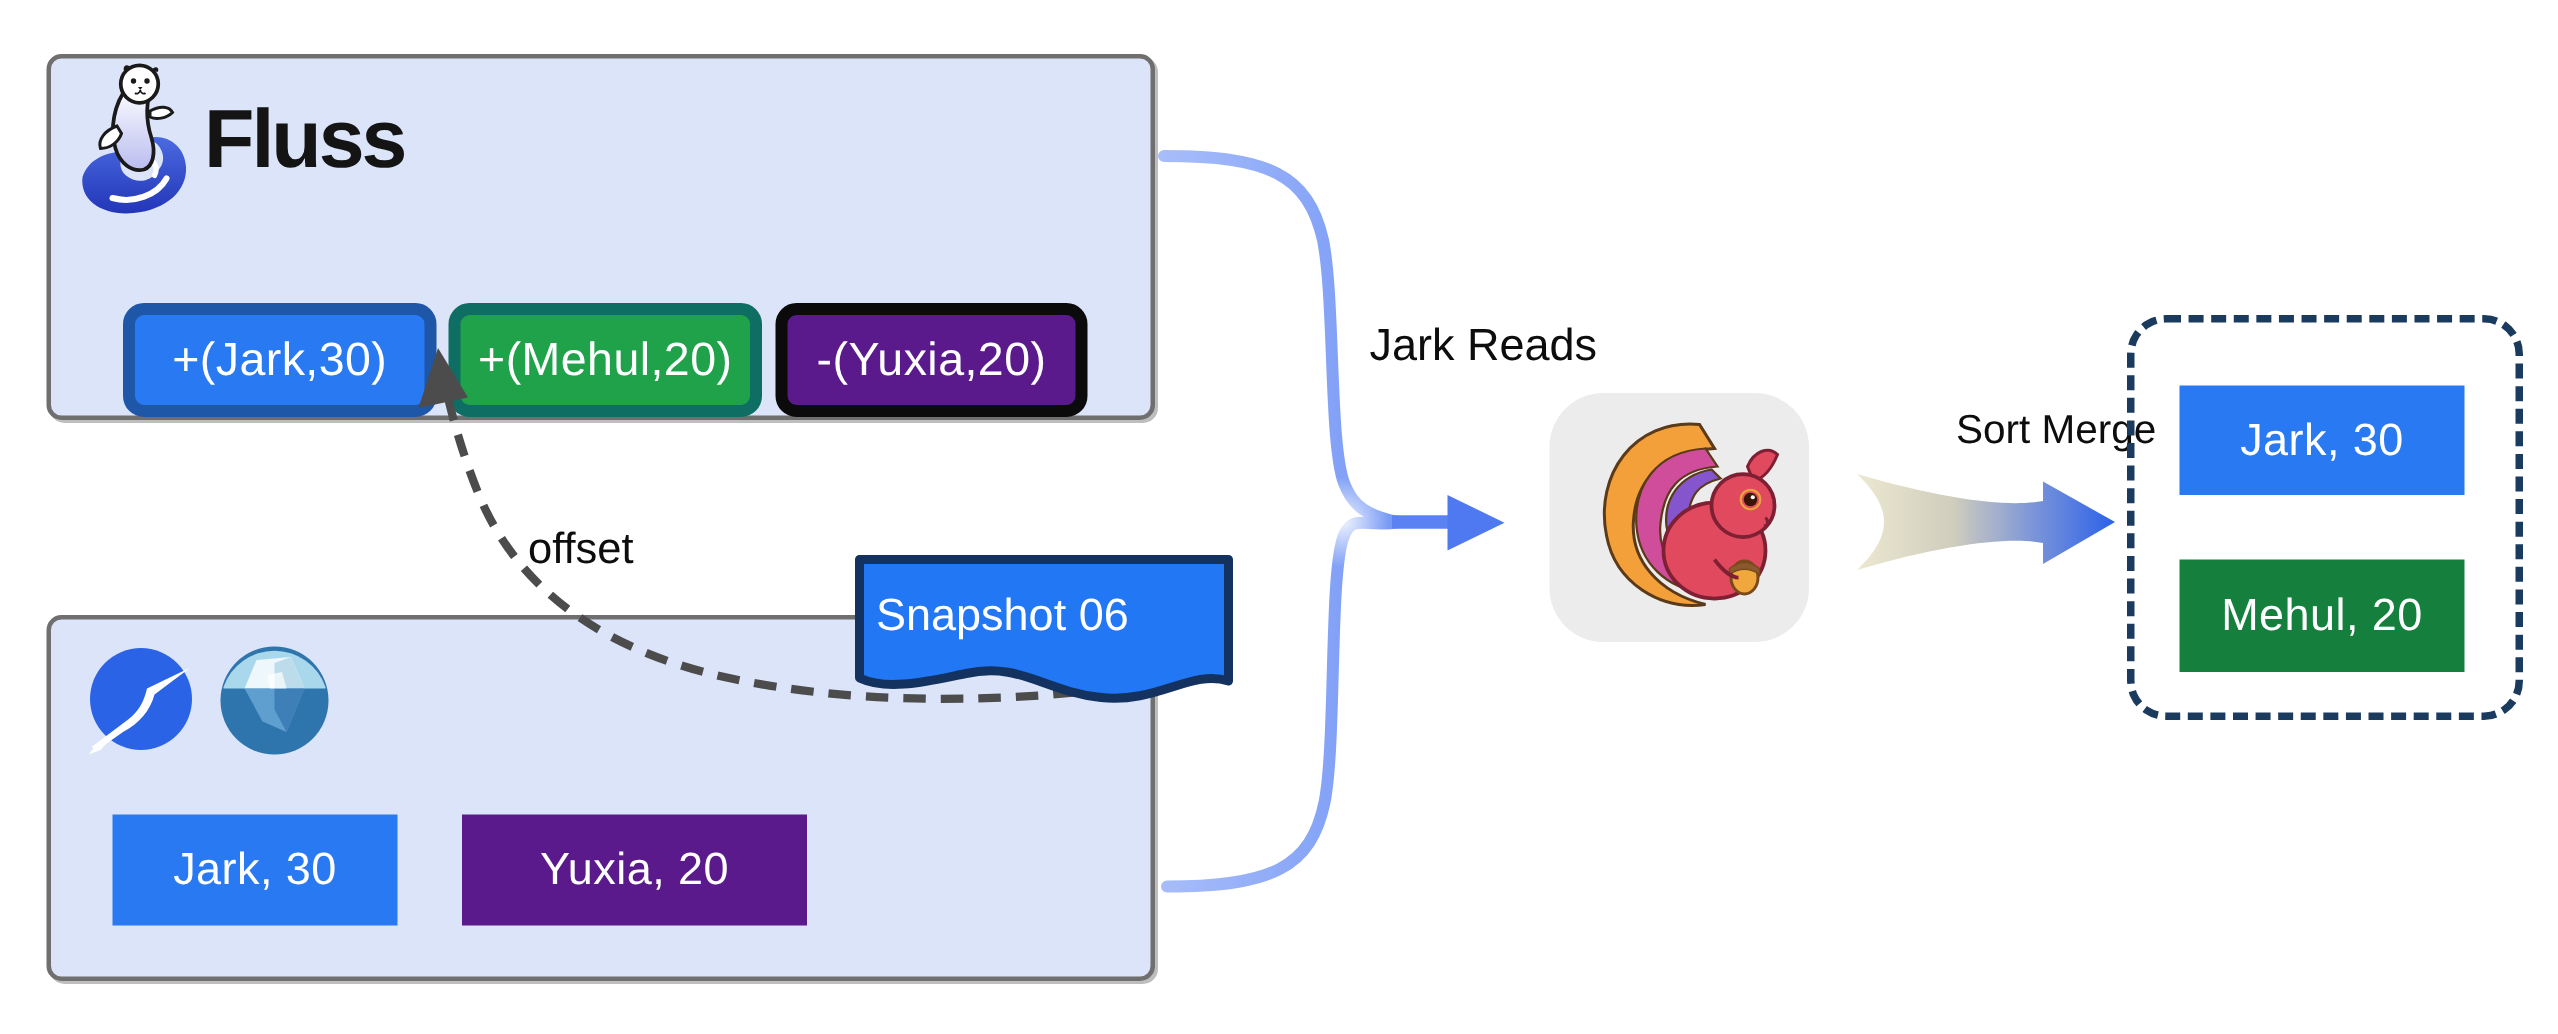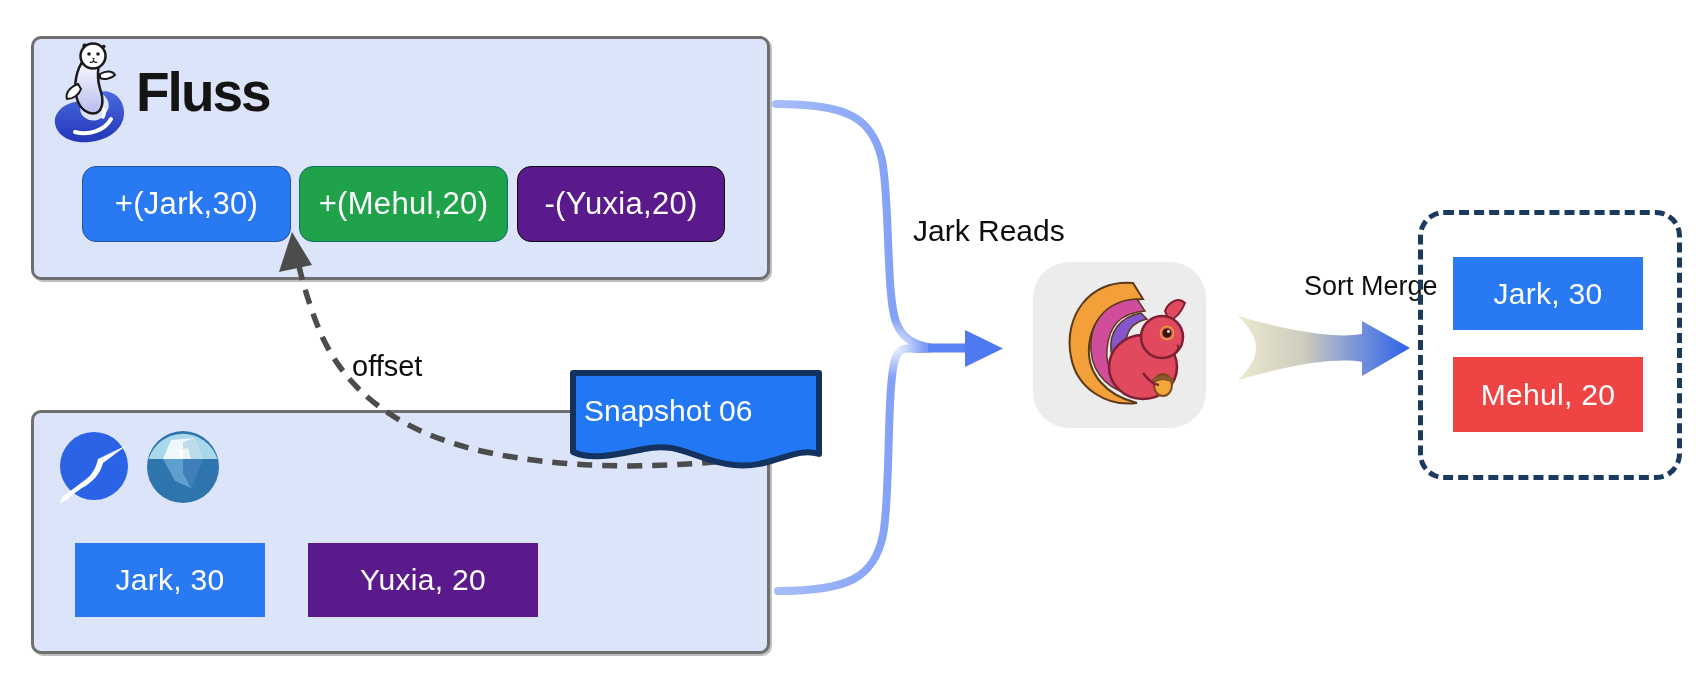--- a/index.html
+++ b/index.html
@@ -9,21 +9,21 @@
   }
   .abs{position:absolute;}
   .panel{
     position:absolute;background:#dce4f9;border:3.5px solid #6f6f6f;
     border-radius:10px;box-sizing:border-box;box-shadow:2px 2px 0 rgba(110,110,110,.45);
   }
   .rec{
     position:absolute;display:flex;align-items:center;justify-content:center;
     color:#ffffff;font-size:31px;letter-spacing:.3px;box-sizing:border-box;
   }
-  .rec.bordered{border:1px solid #84cc16;border-radius:14px;}
+  .rec.bordered{border:8px solid #84cc16;border-radius:14px;margin-top:36px;}
   .lbl{
     position:absolute;color:#0d0d0d;text-align:left;white-space:nowrap;
   }
   .fluss-title{
     font-size:55px;font-weight:700;letter-spacing:-2px;color:#141414;
     line-height:60px;
   }
   .tile{
     position:absolute;background:#ececec;border-radius:36px;
     display:flex;align-items:center;justify-content:center;
@@ -152,15 +152,15 @@
       <path d="M132 70 C134 72 134 75 131 76" stroke="#7e1f33" stroke-width="2" fill="none"></path>
 
       <ellipse cx="118" cy="110" rx="9" ry="11" fill="#f0a73c" stroke="#7a4a1c" stroke-width="2"></ellipse>
       <path d="M108 104 Q118 96 128 104 L128 108 Q118 101 108 108 Z" fill="#8a5a2e" stroke="#7a4a1c" stroke-width="1"></path>
       <path d="M98 98 C104 106 110 110 114 110" stroke="#7e1f33" stroke-width="2.5" fill="none"></path>
     </svg>
   </div>
 
   <div class="result-box" style="left:1418px;top:210px;width:264px;height:270px;"></div>
   <div class="rec" style="left: 1453px; top: 257px; width: 190px; height: 73px; font-size: 30px; background-color: rgb(41, 121, 242);">Jark, 30</div>
-  <div class="rec" style="left: 1453px; top: 357px; width: 190px; height: 75px; font-size: 30px; background-color: #ef4444;">Mehul, 20</div>
+  <div class="rec" style="left: 1453px; top: 373px; width: 190px; height: 75px; font-size: 30px; background-color: #15803d;">Mehul, 20</div>
 
 </div>
 
 </body></html>

